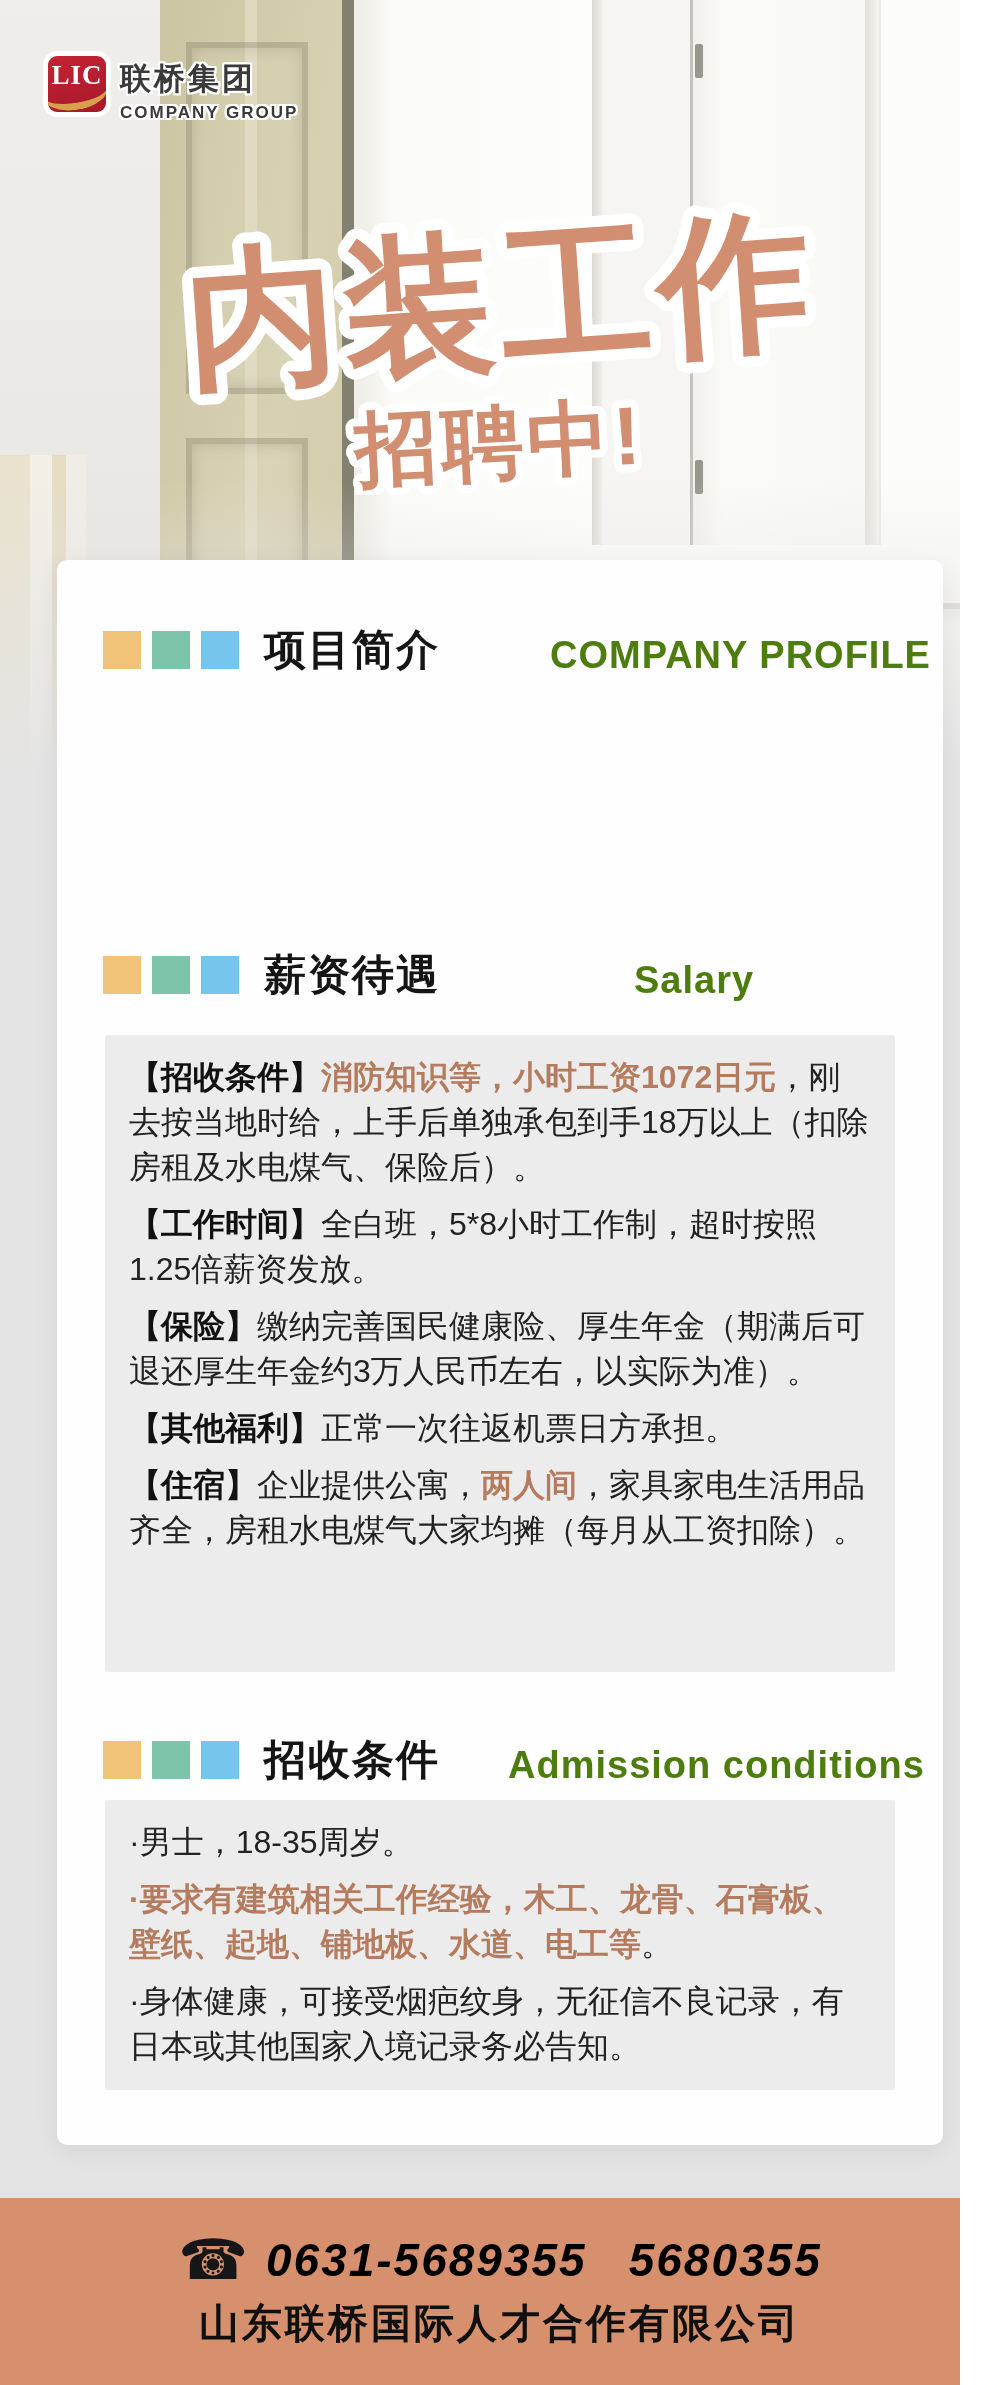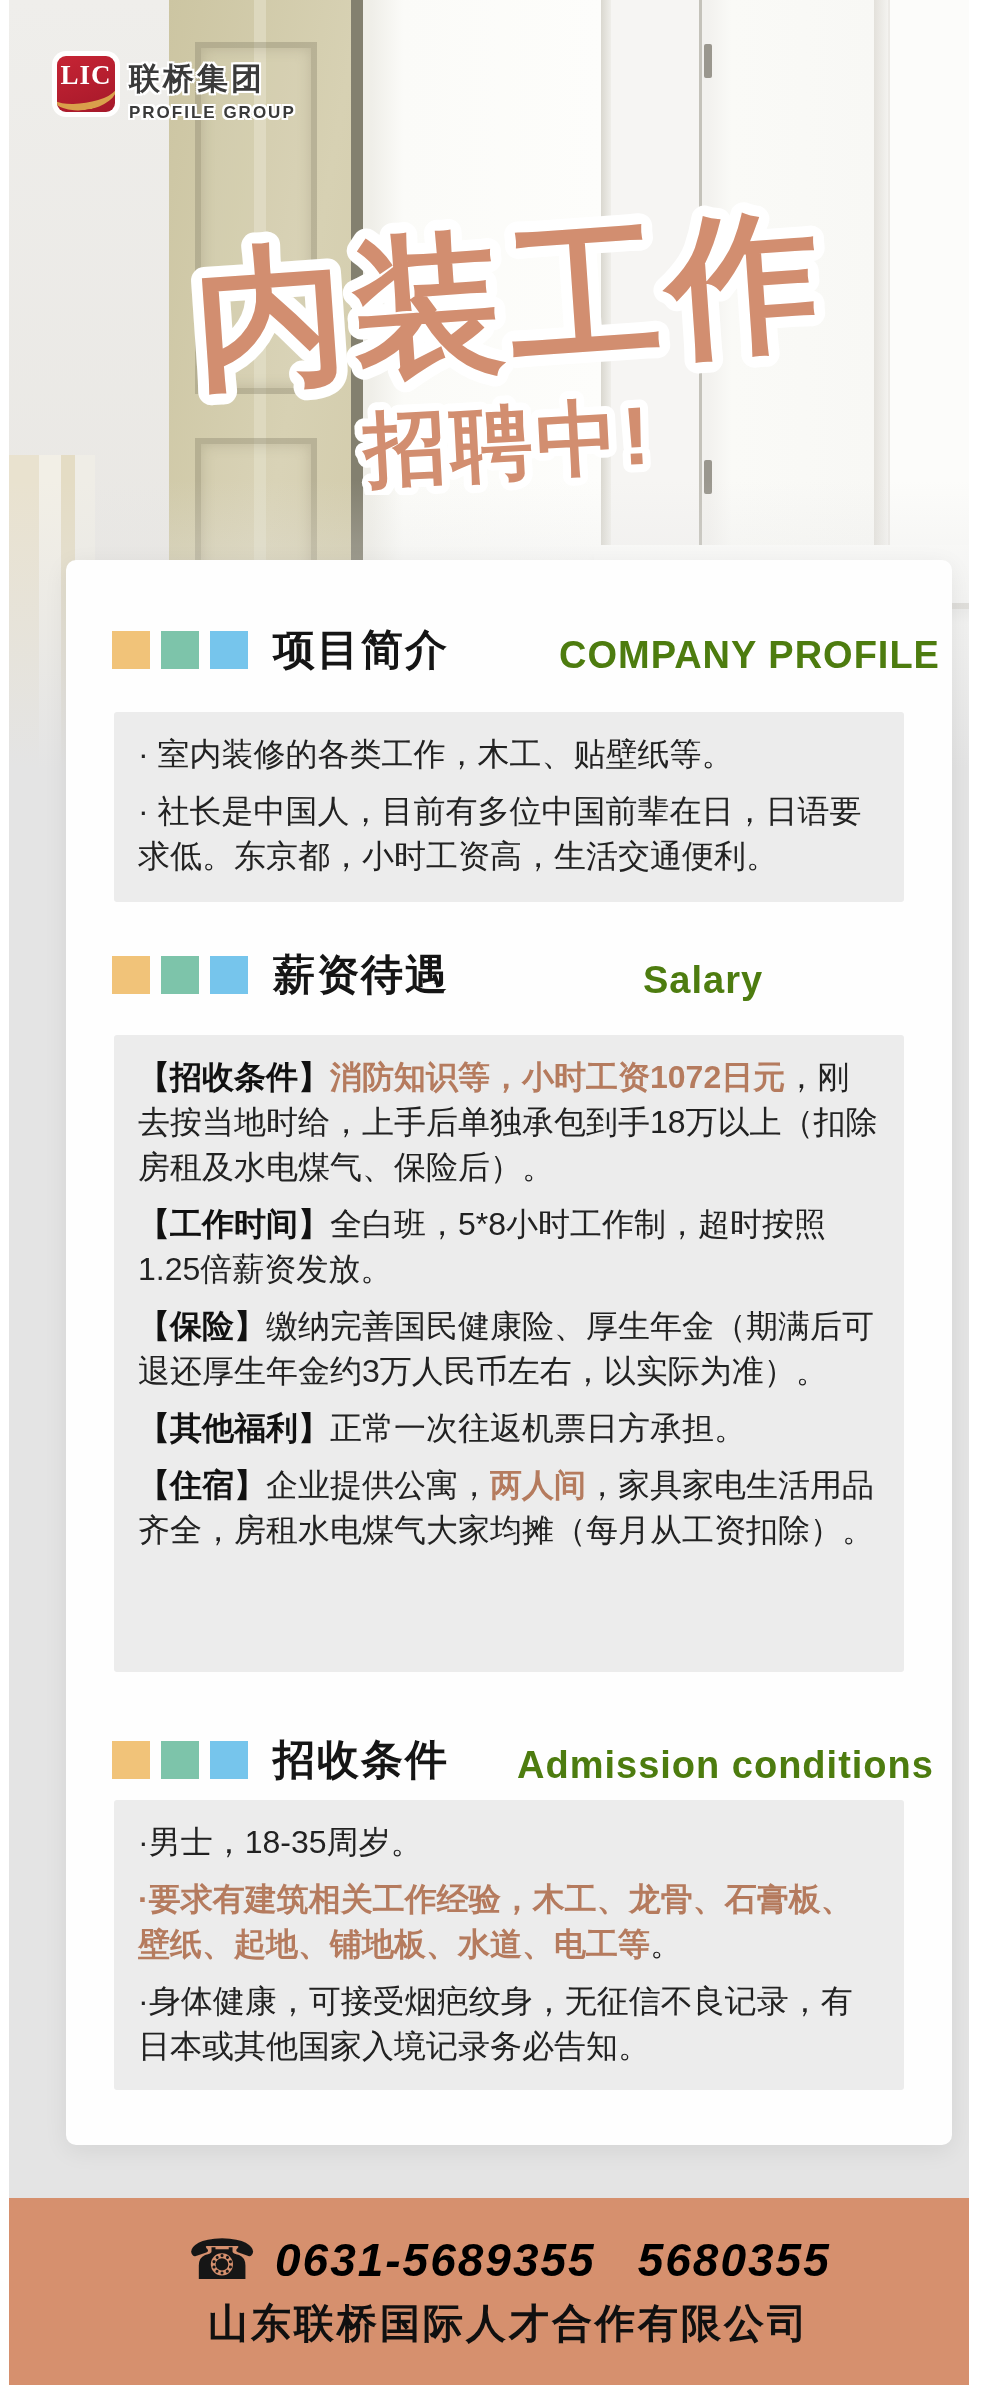--- a/index.html
+++ b/index.html
@@ -1,20 +1,19 @@
 <!DOCTYPE html>
 <html><head>
 <meta charset="utf-8">
 <style>
   html,body{margin:0;padding:0;background:#ffffff;}
   .poster{
     position:relative;width:960px;height:2385px;overflow:hidden;
     background:#e4e4e4;
     font-family:"Liberation Sans","DejaVu Sans",sans-serif;
-    margin-left:9px;
   }
   
   .photo{position:absolute;left:0;top:0;width:1000px;height:780px;overflow:hidden;
     background:linear-gradient(180deg,#f1f0ee 0%,#efeeec 55%,#e9e8e6 100%);}
   .left-wall{position:absolute;left:0;top:0;width:165px;height:780px;
     background:linear-gradient(180deg,#efeeeb,#e7e5e1);}
   .ladder{position:absolute;left:0;top:455px;width:86px;height:325px;
     background:linear-gradient(90deg,#e9e2cf 0 30px,#f2efe6 30px 52px,#e4dcc4 52px 66px,#efede6 66px);}
   .door{position:absolute;left:160px;top:0;width:182px;height:780px;
     background:linear-gradient(100deg,#ccc5a2 0%,#d7d1b3 60%,#d2cbab 100%);
@@ -117,42 +116,38 @@
     <div class="photo-fade"></div>
   </div>
 
   <div class="logo">
     <div class="logo-badge">
       <div class="lic">LIC</div>
       <div class="logo-swoosh"></div>
     </div>
     <div class="logo-text">
       <div class="logo-cn">联桥集团</div>
-      <div class="logo-en">PROFILE GROUP</div>
+      <div class="logo-en">COMPANY GROUP</div>
     </div>
   </div>
 
   <svg class="hero-svg" width="780" height="310">
     <text x="390" y="168" text-anchor="middle" font-size="152" font-weight="900" font-family="Liberation Sans, DejaVu Sans, sans-serif" fill="#d28e70" stroke="#ffffff" stroke-width="22" stroke-linejoin="round" paint-order="stroke" letter-spacing="6" transform="rotate(-4 390 110)">内装工作</text>
     <text x="390" y="286" text-anchor="middle" font-size="82" font-weight="900" font-family="Liberation Sans, DejaVu Sans, sans-serif" fill="#d28e70" stroke="#ffffff" stroke-width="16" stroke-linejoin="round" paint-order="stroke" letter-spacing="4" transform="rotate(-3 390 262)">招聘中!</text>
   </svg>
 
   <div class="card">
 
     <div class="sec s1">
       <span class="sq o"></span>
       <span class="sq g"></span>
       <span class="sq b"></span>
       <h2>项目简介</h2>
       <span class="eng e1">COMPANY PROFILE</span>
     </div>
-    <div class="gray-box b1">
-        <p class="item"><span class="nm">· 室内装修的各类工作，木工、贴壁纸等。</span></p>
-        <p class="item"><span class="nm">· 社长是中国人，目前有多位中国前辈在日，日语要求低。东京都，小时工资高，生活交通便利。</span></p>
-      </div>
 
     <div class="sec s2">
       <span class="sq o"></span>
       <span class="sq g"></span>
       <span class="sq b"></span>
       <h2>薪资待遇</h2>
       <span class="eng e2">Salary</span>
     </div>
     <div class="gray-box b2">
         <p class="item"><span class="lbl">【招收条件】</span><span class="hl">消防知识等，小时工资1072日元</span><span class="nm">，刚去按当地时给，上手后单独承包到手18万以上（扣除房租及水电煤气、保险后）。</span></p>

